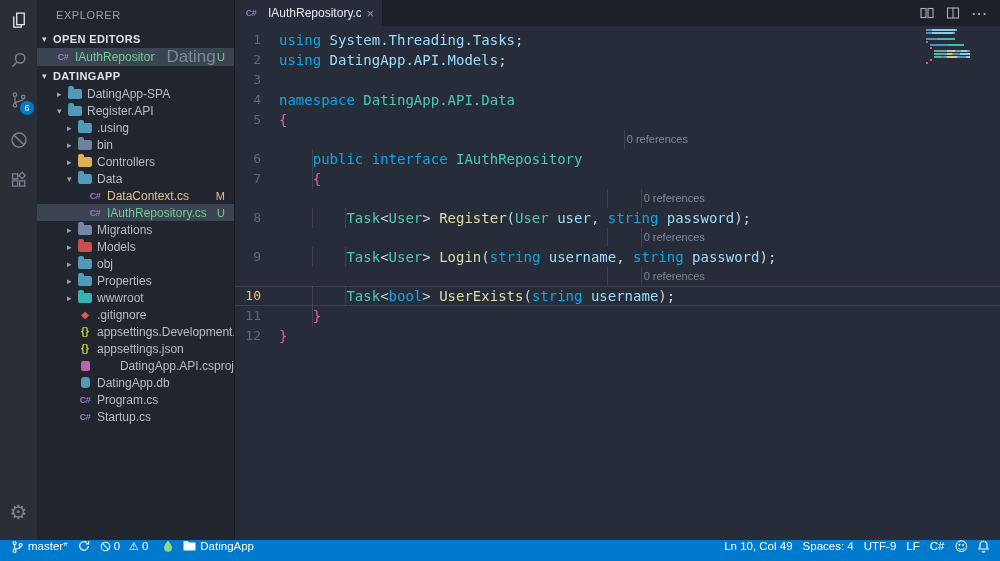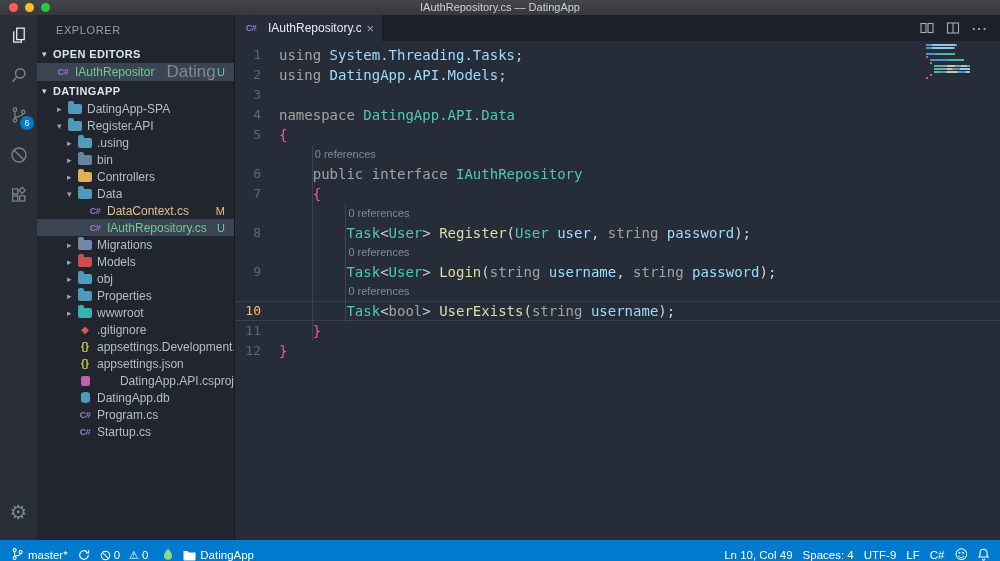--- a/index.html
+++ b/index.html
@@ -51,58 +51,50 @@
   .tabbar{height:26px;flex:none;background:#1c2129;display:flex;align-items:stretch;}
   .tab{width:148px;background:#272d38;display:flex;align-items:center;padding:0 8px;gap:5px;font-size:12px;color:#e6ebf2;border-right:1px solid #171a20;cursor:pointer;}
   .tab-label{white-space:nowrap;overflow:hidden;}
   .tab-close{margin-left:auto;color:#9aa2ac;font-size:13px;cursor:pointer;}
   .tab-actions{margin-left:auto;display:flex;align-items:center;gap:12px;padding-right:12px;color:#a7afba;}
   .ta{display:inline-flex;align-items:center;cursor:pointer;}
   .ta.more{font-size:13px;font-weight:bold;letter-spacing:1px;}
   .code-wrap{flex:1;position:relative;background:#272d38;overflow:hidden;padding-top:4px;
              font-family:"DejaVu Sans Mono","Liberation Mono",monospace;}
   .row{display:flex;height:20px;line-height:20px;font-size:14px;white-space:pre;color:#cdd3da;}
-  .row.lens{height:19px;line-height:19px;}
+  .row.lens{height:19px;line-height:19px;justify-content:center;}
   .row.current{box-shadow:inset 0 1px 0 rgba(255,255,255,.09), inset 0 -1px 0 rgba(255,255,255,.09);}
   .ln{width:44px;flex:none;text-align:right;padding-right:18px;font-size:13px;color:#5d6877;}
   .row.current .ln{color:#fdba74;}
   .indent{width:4ch;flex:none;font-size:14px;background:linear-gradient(to left, rgba(255,255,255,.10) 1px, transparent 1px);}
   .lens-text{font-size:11px;color:#7e8a9a;font-family:"Liberation Sans",sans-serif;padding-left:2px;cursor:pointer;}
-  .tk-kw{color:#a3a3a3;}
+  .tk-kw{color:#0ea5e9;}
   .tk-type{color:#4ec9b0;}
   .tk-fn{color:#dcdcaa;}
   .tk-param{color:#9cdcfe;}
   .tk-ns{color:#9cdcfe;}
   .tk-pun{color:#cdd3da;}
   .tk-brace{color:#ea5f9b;}
   #minimap{position:absolute;top:3px;right:30px;width:44px;overflow:hidden;}
   .mm-row{height:2px;margin-bottom:1px;display:flex;}
   .mm-row span{height:2px;display:block;flex:none;opacity:.9;}
 
   
   .statusbar{height:21px;flex:none;background:#007acc;display:flex;align-items:center;color:#fff;font-size:11.5px;padding:0 6px;}
   .sb-left,.sb-right{display:flex;align-items:center;height:100%;}
   .sb-right{margin-left:auto;}
-  .sb-item{display:flex;align-items:flex-end;gap:4px;padding:0 5px;height:100%;cursor:pointer;white-space:nowrap;}
+  .sb-item{display:flex;align-items:flex-start;gap:4px;padding:0 5px;height:100%;cursor:pointer;white-space:nowrap;}
   .sb-part{display:flex;align-items:center;gap:3px;margin-right:5px;}
   .sb-item .icon{display:inline-flex;align-items:center;}
   .icon{display:inline-flex;align-items:center;justify-content:center;}
 </style>
 </head>
 <body>
 
 <div class="window">
-  <div class="titlebar">
-    <div class="lights">
-      <span class="light red"></span>
-      <span class="light yellow"></span>
-      <span class="light green"></span>
-    </div>
-    <div class="title">IAuthRepository.cs — DatingApp</div>
-  </div>
 
   <div class="body">
     <div class="activitybar">
       <div id="act-top">
           <div class="act-item active">
             <span class="icon">
               <svg width="22" height="22" viewBox="0 0 24 24" fill="none" stroke="currentColor" stroke-width="1.4">
                 <path d="M9.5 4.5h8.2v12.6H9.5z"></path>
                 <path d="M6.3 7.8v12h8.2v-2.7"></path>
               </svg>

